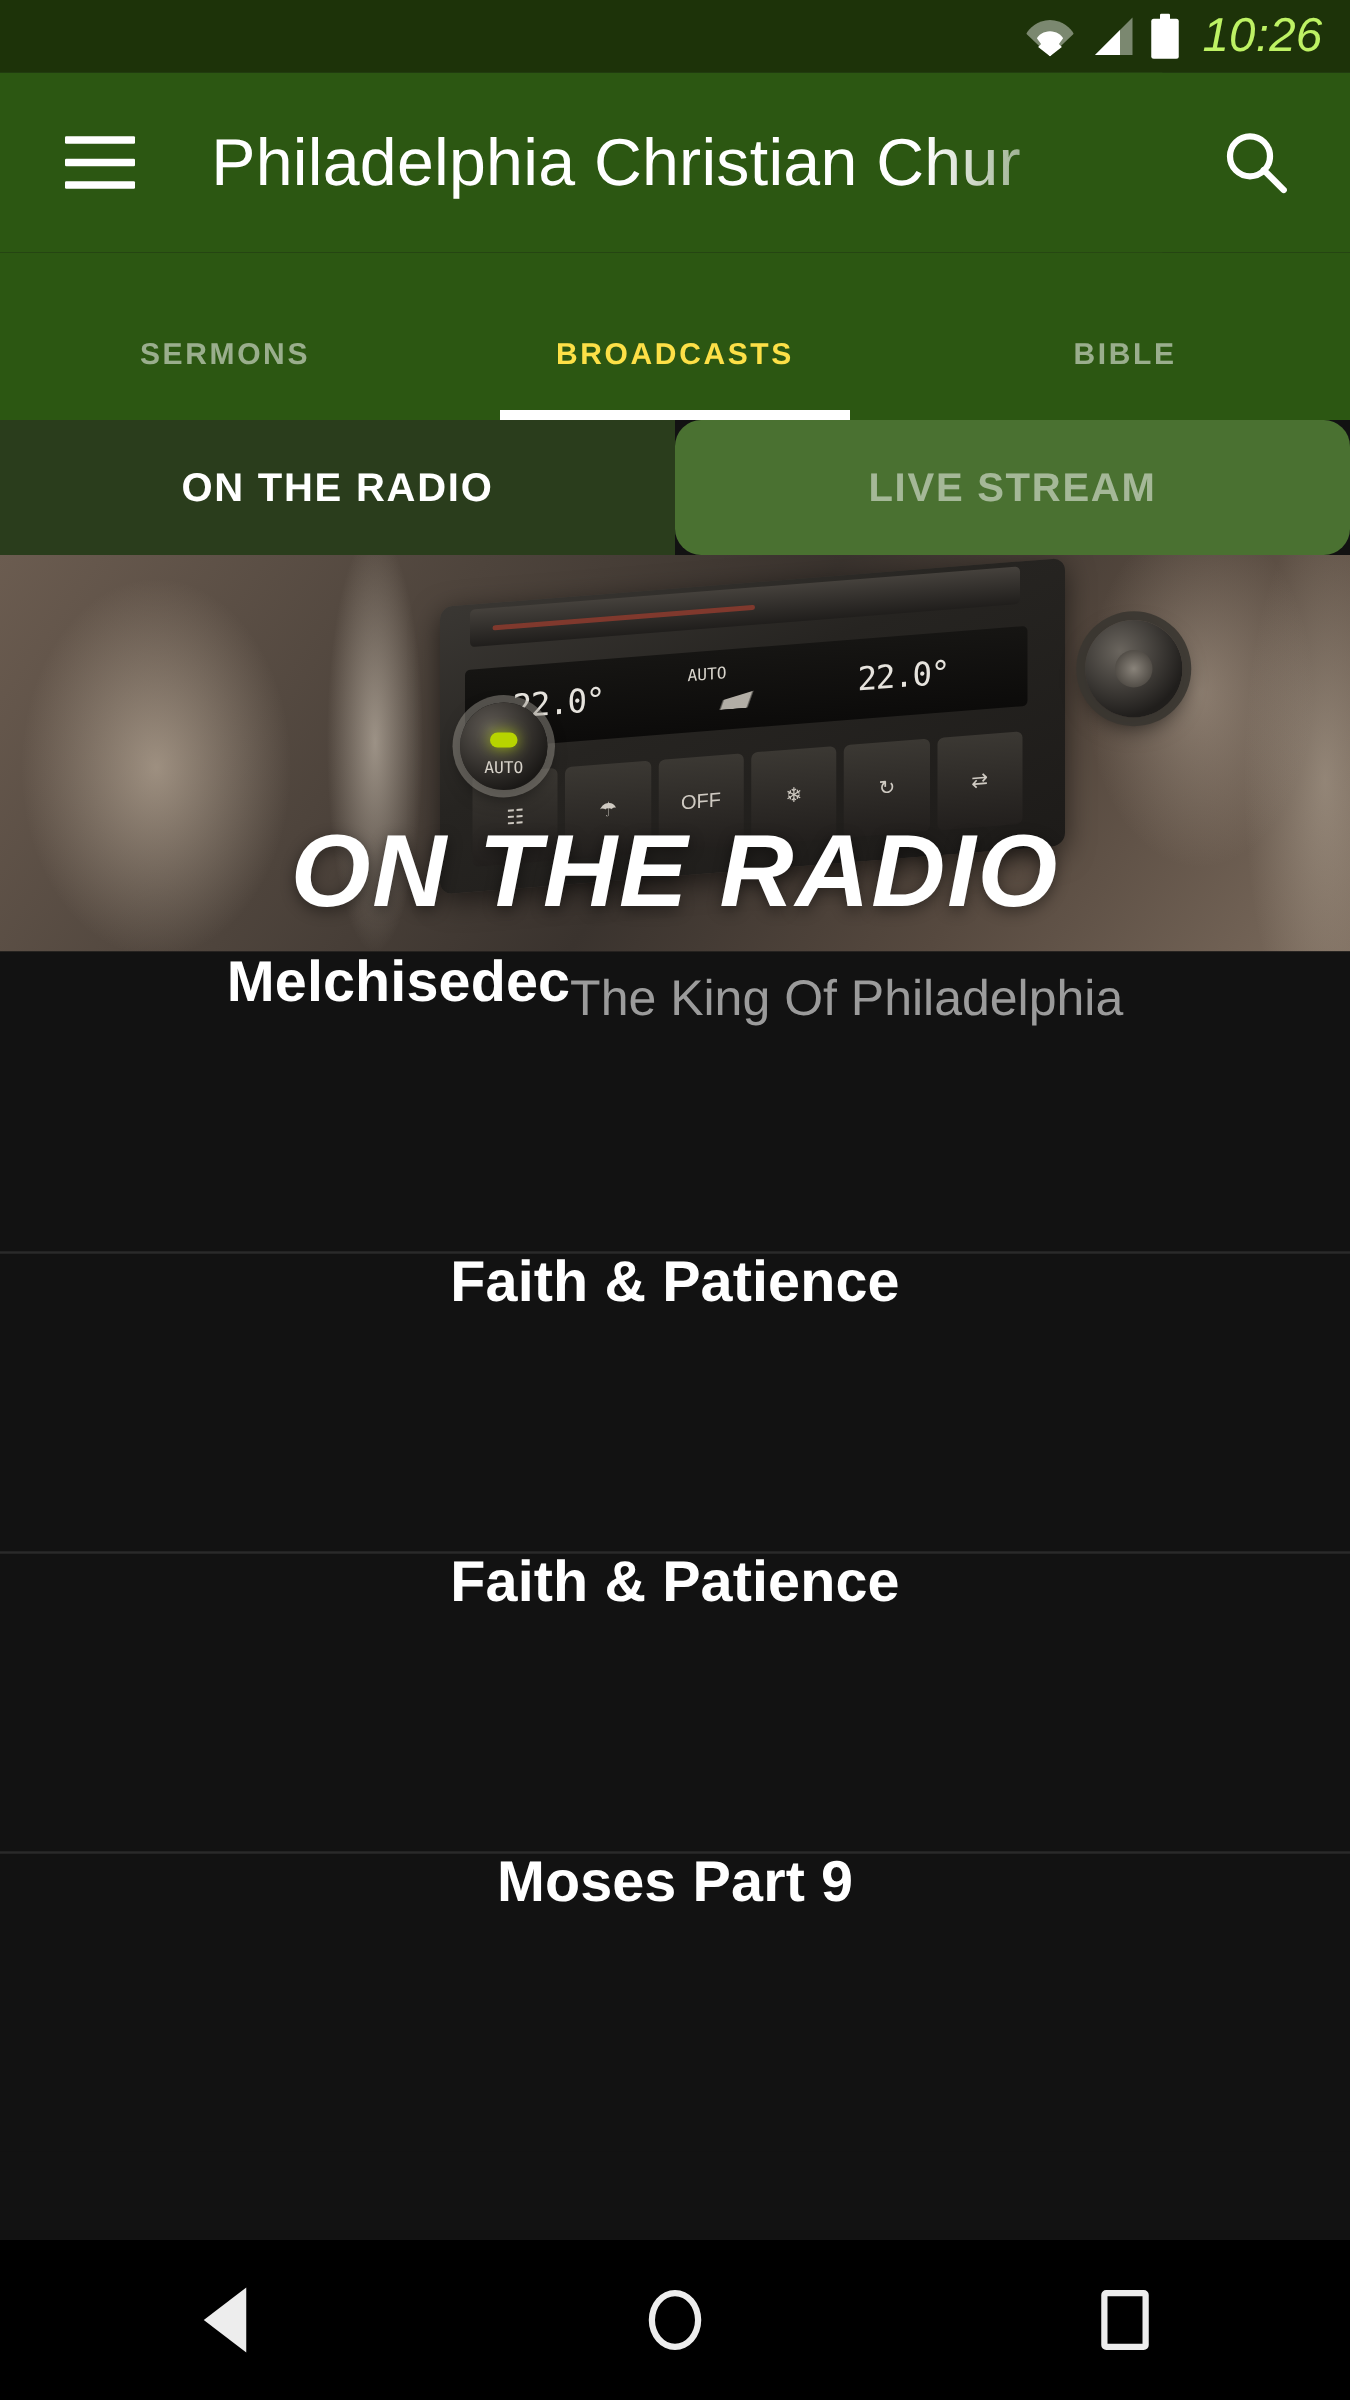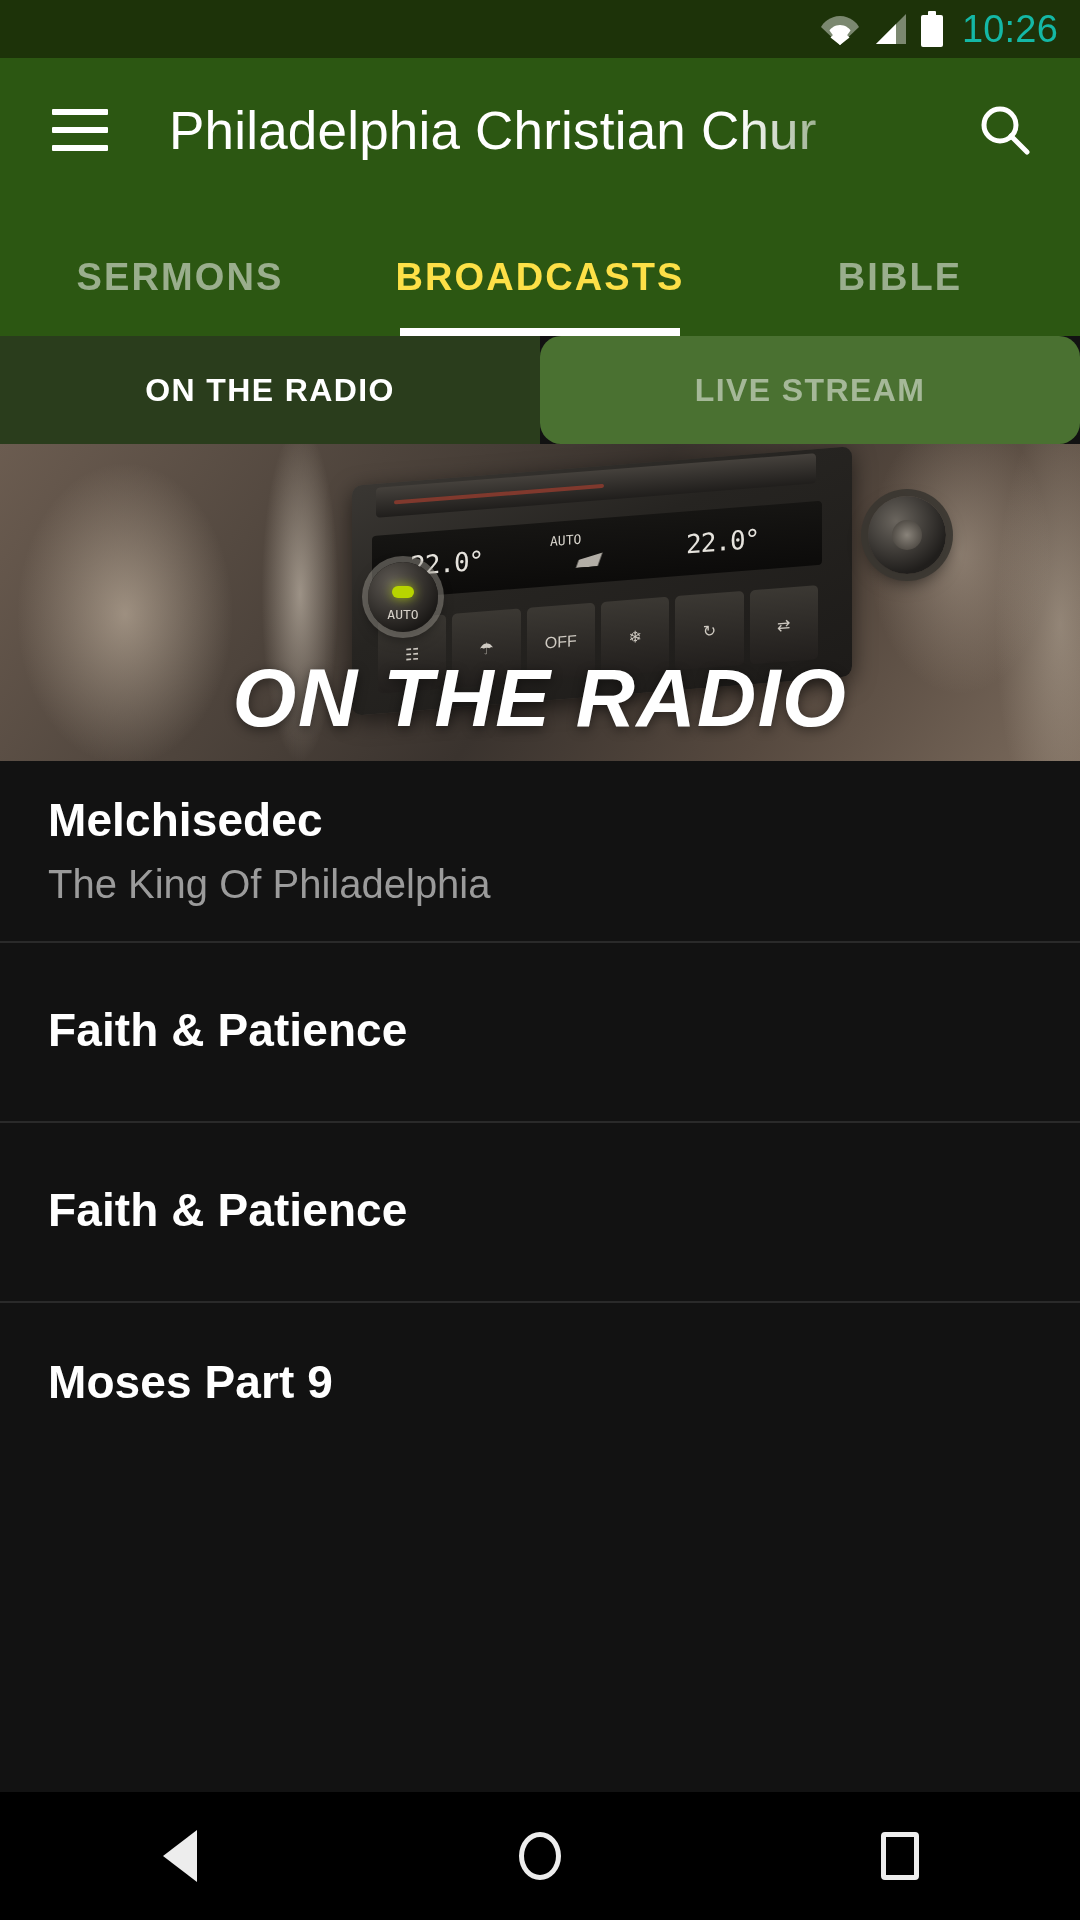--- a/index.html
+++ b/index.html
@@ -72,25 +72,26 @@
   .battery-icon .batt-cap {
     position: absolute;
     left: 7px;
     top: 0;
     width: 8px;
     height: 5px;
     background: #ffffff;
     border-radius: 1px 1px 0 0;
   }
   .clock {
-    color: #14b8a6;
+    color: #bef264;
     font-size: 38px;
     letter-spacing: 0.2px;
     margin-left: 6px;
     line-height: 1;
+    font-style: italic;
   }
 
   
   .app-bar {
     position: relative;
     height: 144px;
     background: #2c5712;
     display: flex;
     align-items: center;
     padding: 0 0 0 52px;
@@ -157,21 +158,21 @@
     align-items: flex-end;
   }
   .tab {
     flex: 1 1 0;
     text-align: center;
     padding-bottom: 40px;
     cursor: pointer;
     position: relative;
   }
   .tab-label {
-    font-size: 38px;
+    font-size: 24px;
     font-weight: 700;
     letter-spacing: 2.1px;
     color: rgba(255,255,255,0.52);
     line-height: 1;
     display: block;
   }
   .tab.active .tab-label {
     color: #fde047;
   }
   .tab-indicator {
@@ -391,25 +392,25 @@
     text-shadow: 0 3px 12px rgba(0,0,0,0.45);
     line-height: 1;
   }
 
   
   .list {
     background: #121212;
   }
   .list-item {
     position: relative;
-    height: 180px;
+    height: 240px;
     padding: 0 48px;
     box-sizing: border-box;
     display: flex;
-    flex-direction: column;
+    flex-direction: row;
     justify-content: center;
     cursor: pointer;
   }
   .list-item + .list-item::before {
     content: "";
     position: absolute;
     top: 0;
     left: 0;
     right: 0;
     height: 2px;

